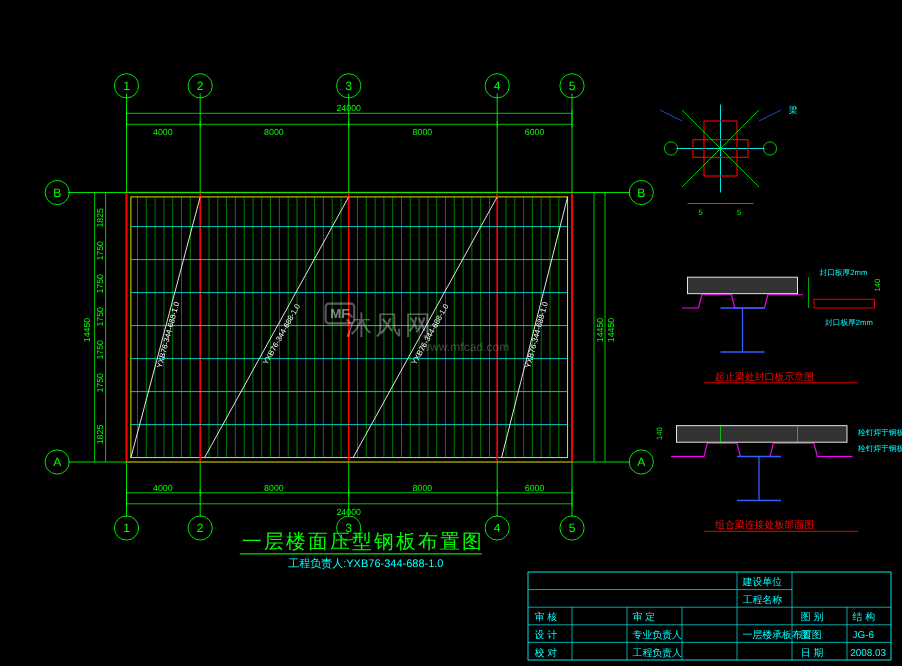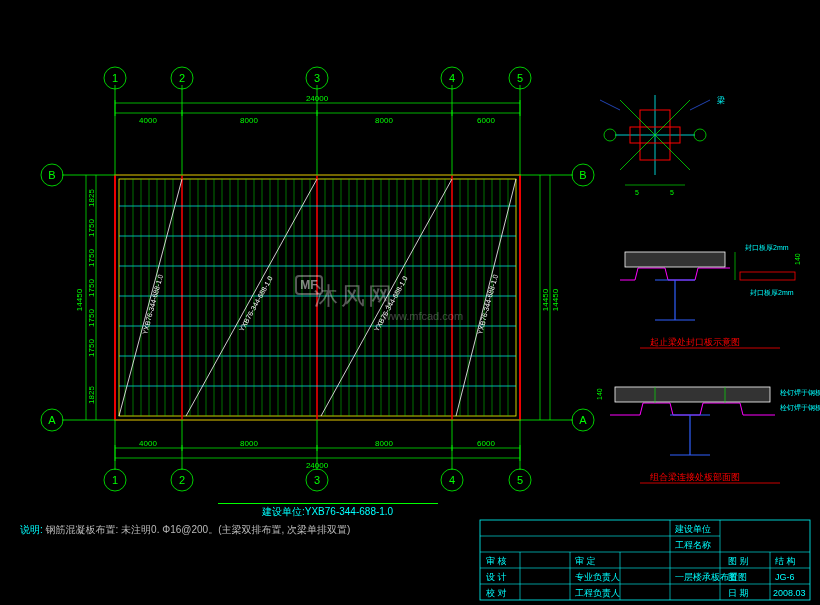--- a/index.html
+++ b/index.html
@@ -320,27 +320,24 @@
       <text x="195" y="60" font-size="9">一层楼承板布置图</text>
       <text x="248" y="60">图</text>
       <text x="295" y="60">JG-6</text>
       <text x="248" y="76">日 期</text>
       <text x="293" y="76">2008.03</text>
     </g>
   </g>
 
 </svg>
 
+<div class="title">一层楼面压型钢板布置图</div>
 <div class="subtitle">
-  <span>建设单位:</span><span>YXB76-344-688-1.0</span>
+  <span>工程负责人:</span><span>YXB76-344-688-1.0</span>
 </div>
 <div style="position:absolute; left:218px; top:503px; width:220px; border-top:1px solid #00ff00;"></div>
 
-<div class="note">
-  <span style="color:#00ffff">说明:</span>
-  <span style="color:#bbb">钢筋混凝板布置: 未注明0. Φ16@200。(主梁双排布置, 次梁单排双置)</span>
-</div>
 
 <div class="watermark-logo">MF</div>
 <div class="watermark">沐风网</div>
 <div class="watermark-sub">www.mfcad.com</div>
 
 </div>
 
 </body></html>

